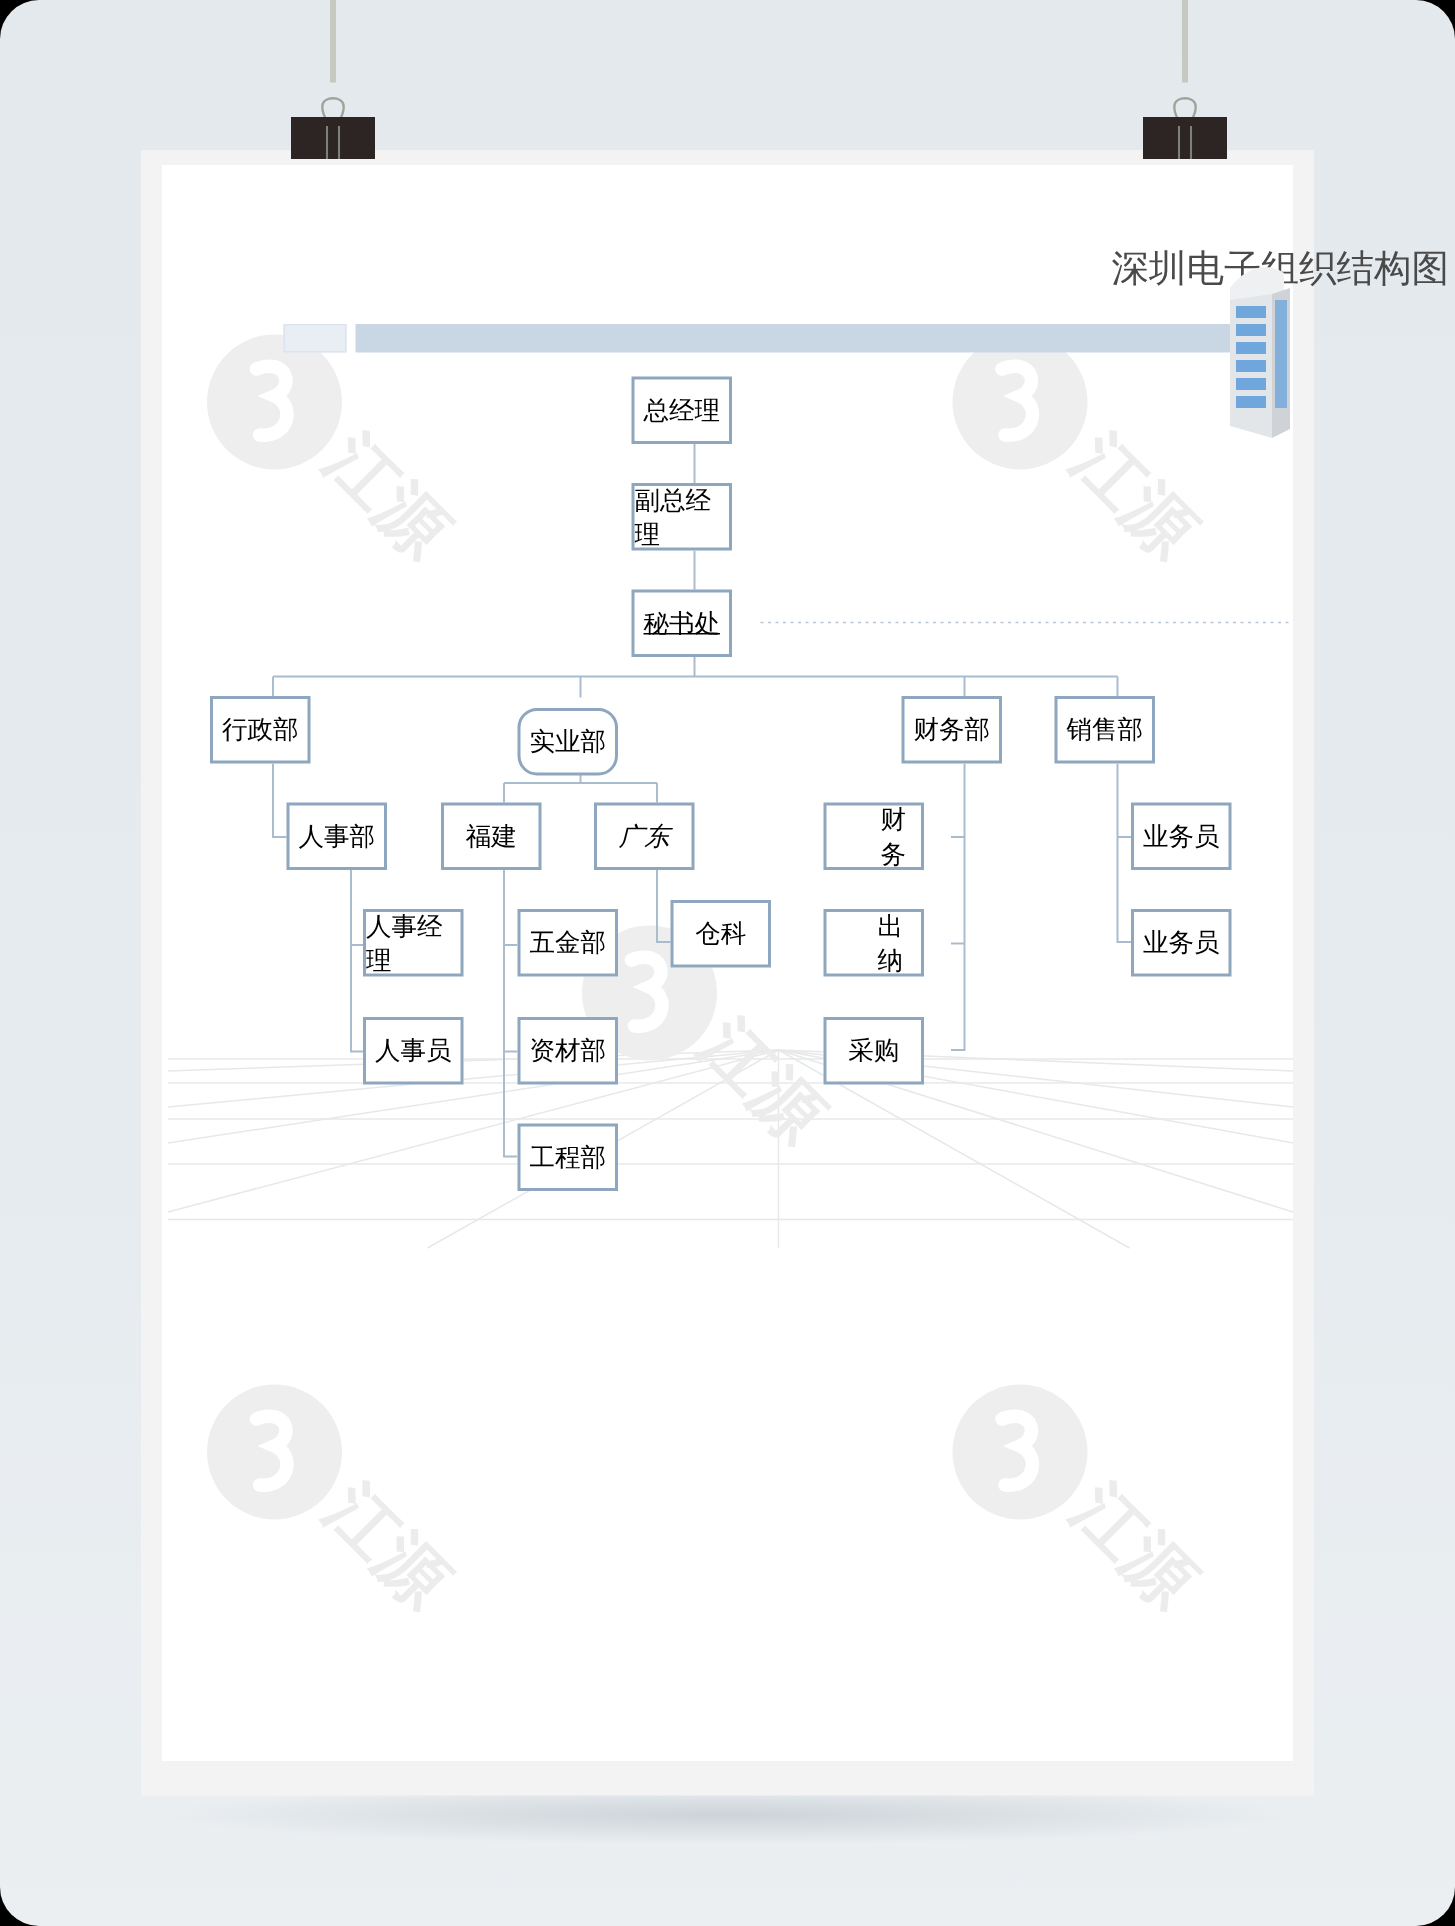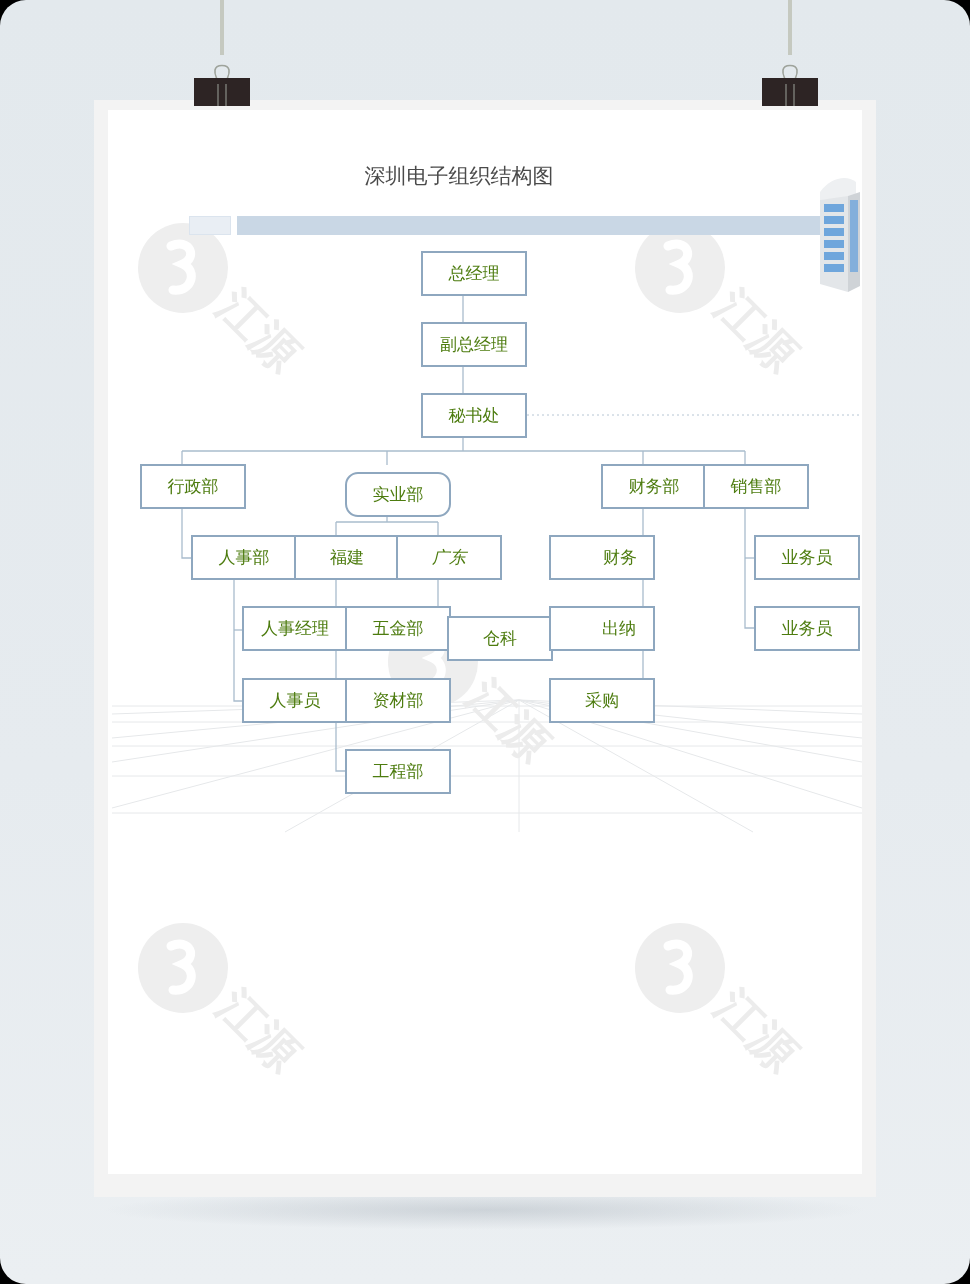--- a/index.html
+++ b/index.html
@@ -4,24 +4,24 @@
 <style>
   html,body{margin:0;padding:0;background:#000;}
   body{width:970px;height:1284px;position:relative;overflow:hidden;font-family:"DejaVu Sans","Liberation Sans",sans-serif;}
   .bg{position:absolute;left:0;top:0;width:970px;height:1284px;border-radius:26px;background:linear-gradient(180deg,#e3e9ed 0%,#e6ebef 60%,#ebeff2 100%);overflow:hidden;}
   .shadow{position:absolute;left:100px;top:1190px;width:770px;height:40px;background:radial-gradient(ellipse at center,rgba(150,160,170,.35) 0%,rgba(150,160,170,0) 70%);}
   .poster{position:absolute;left:94px;top:100px;width:782px;height:1097px;background:#f3f3f3;}
   .sheet{position:absolute;left:108px;top:110px;width:754px;height:1064px;background:#ffffff;overflow:hidden;}
   .string{position:absolute;width:4px;background:#c5c9c0;top:0;height:55px;}
   .clip{position:absolute;width:56px;height:28px;background:#2d2424;top:78px;}
   .clip-wire{position:absolute;top:50px;width:20px;height:56px;}
-  .title{position:absolute;left:0;top:162px;width:918px;text-align:center;font-size:21px;color:#4a4a4a;letter-spacing:0px;}
+  .title{position:absolute;left:0;top:162px;width:918px;text-align:right;font-size:25px;color:#4a4a4a;letter-spacing:0px;padding-left:48px;}
   .bar-small{position:absolute;left:189px;top:216px;width:40px;height:17px;background:#e9eef4;border:1px solid #dbe4ee;}
   .bar-long{position:absolute;left:237px;top:216px;width:585px;height:19px;background:#c9d7e5;}
-  .box{position:absolute;box-sizing:border-box;height:45px;width:106px;border:2px solid #8ea7bf;background:#ffffff;display:flex;align-items:center;justify-content:center;font-size:17px;color:#4d7c0f;}
+  .box{position:absolute;box-sizing:border-box;height:45px;width:67px;border:2px solid #8ea7bf;background:#ffffff;display:flex;align-items:center;justify-content:center;font-size:17px;color:#000000;}
   svg.lines{position:absolute;left:0;top:0;}
   .wm{position:absolute;}
 </style>
 </head>
 <body>
 
 <div class="bg">
 
   <div class="string" style="left:220px;"></div>
   <div class="string" style="left:788px;"></div>
@@ -148,36 +148,36 @@
       <rect x="8" y="56" width="20" height="8"></rect>
       <rect x="8" y="68" width="20" height="8"></rect>
       <rect x="8" y="80" width="20" height="8"></rect>
       <rect x="8" y="92" width="20" height="8"></rect>
       <rect x="34" y="28" width="8" height="72" opacity=".8"></rect>
     </g>
   </svg>
 
   <div class="box" style="left:421px;top:251px;">总经理</div>
   <div class="box" style="left:421px;top:322px;">副总经理</div>
-  <div class="box" style="left:421px;top:393px;">秘书处</div>
+  <div class="box" style="left:421px;top:393px;text-decoration:underline;">秘书处</div>
 
   <div class="box" style="left:140px;top:464px;">行政部</div>
   <div class="box" style="left:345px;top:472px;border-radius:13px;">实业部</div>
   <div class="box" style="left:601px;top:464px;">财务部</div>
   <div class="box" style="left:703px;top:464px;">销售部</div>
 
   <div class="box" style="left:191px;top:535px;">人事部</div>
   <div class="box" style="left:294px;top:535px;">福建</div>
   <div class="box" style="left:396px;top:535px;font-style:italic;">广东</div>
   <div class="box" style="left:549px;top:535px;padding-left:36px;">财务</div>
   <div class="box" style="left:754px;top:535px;">业务员</div>
 
   <div class="box" style="left:242px;top:606px;">人事经理</div>
   <div class="box" style="left:345px;top:606px;">五金部</div>
-  <div class="box" style="left:447px;top:616px;">仓科</div>
+  <div class="box" style="left:447px;top:600px;">仓科</div>
   <div class="box" style="left:549px;top:606px;padding-left:34px;">出纳</div>
   <div class="box" style="left:754px;top:606px;">业务员</div>
 
   <div class="box" style="left:242px;top:678px;">人事员</div>
   <div class="box" style="left:345px;top:678px;">资材部</div>
   <div class="box" style="left:549px;top:678px;">采购</div>
 
   <div class="box" style="left:345px;top:749px;">工程部</div>
 
 </div>

